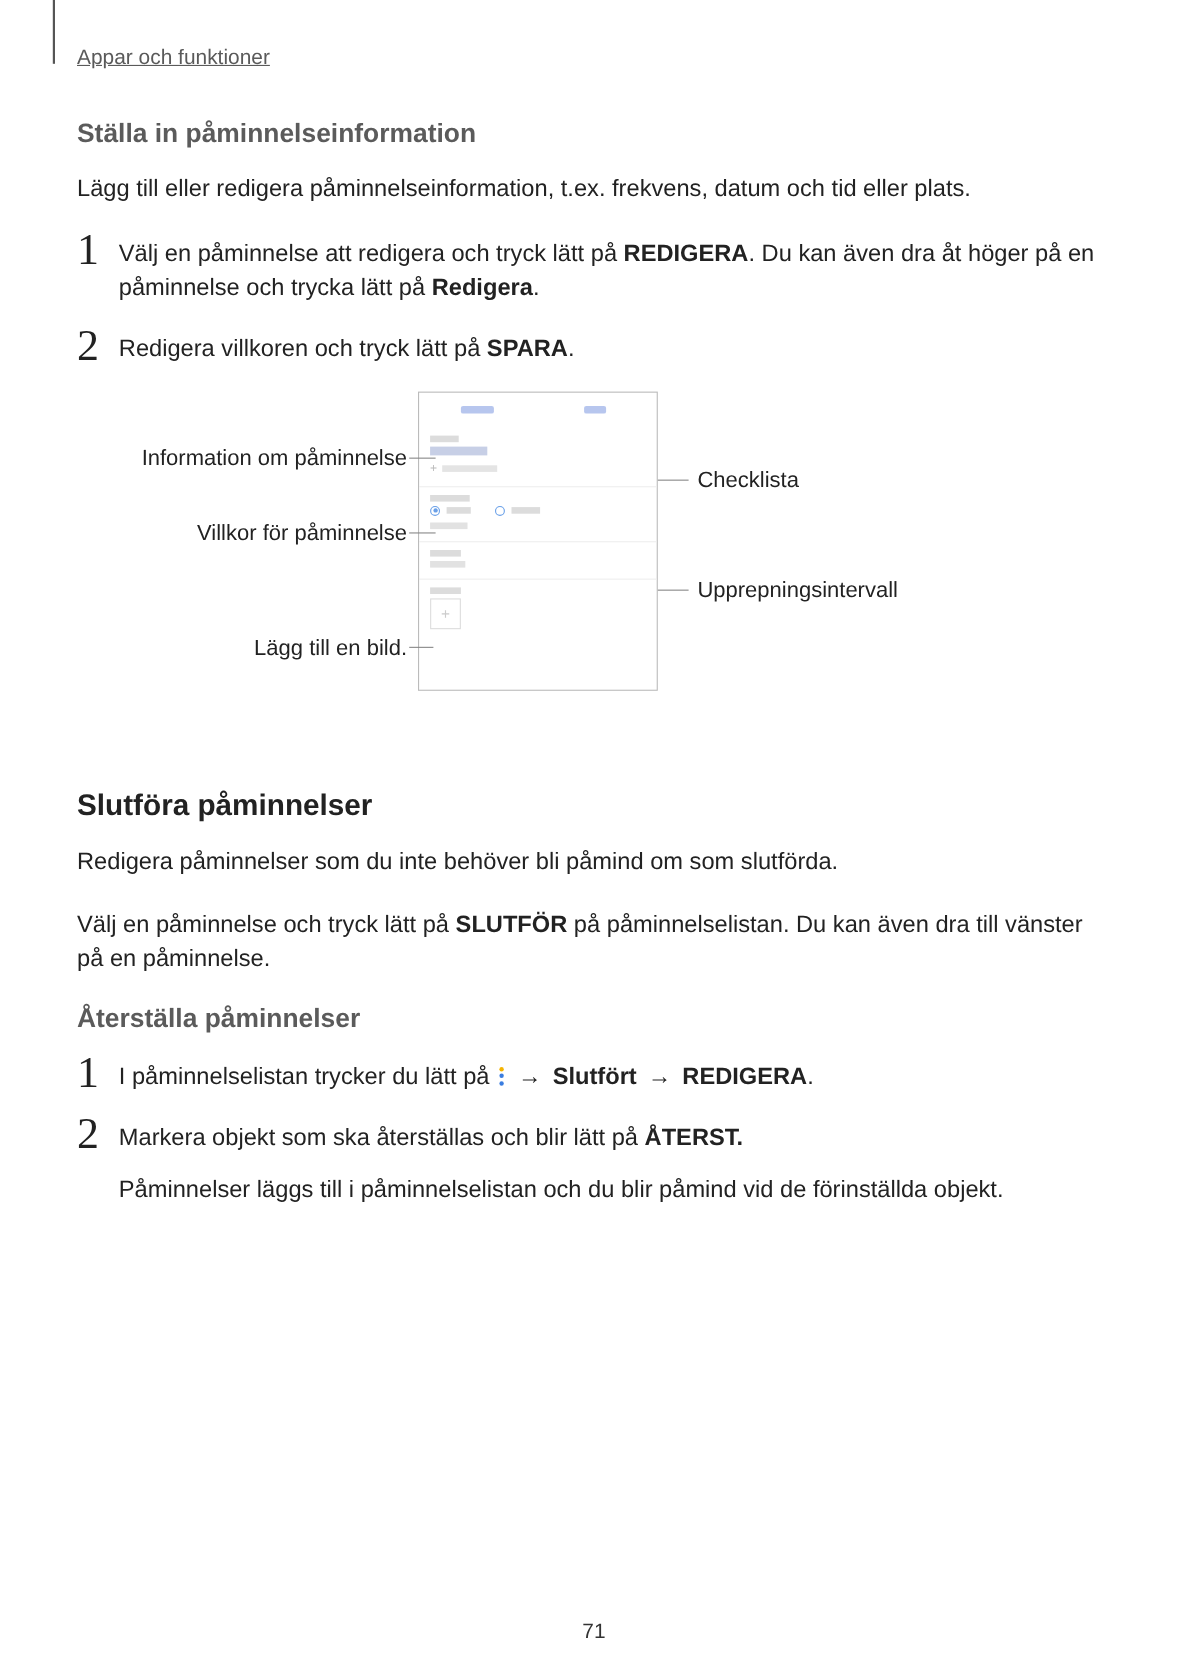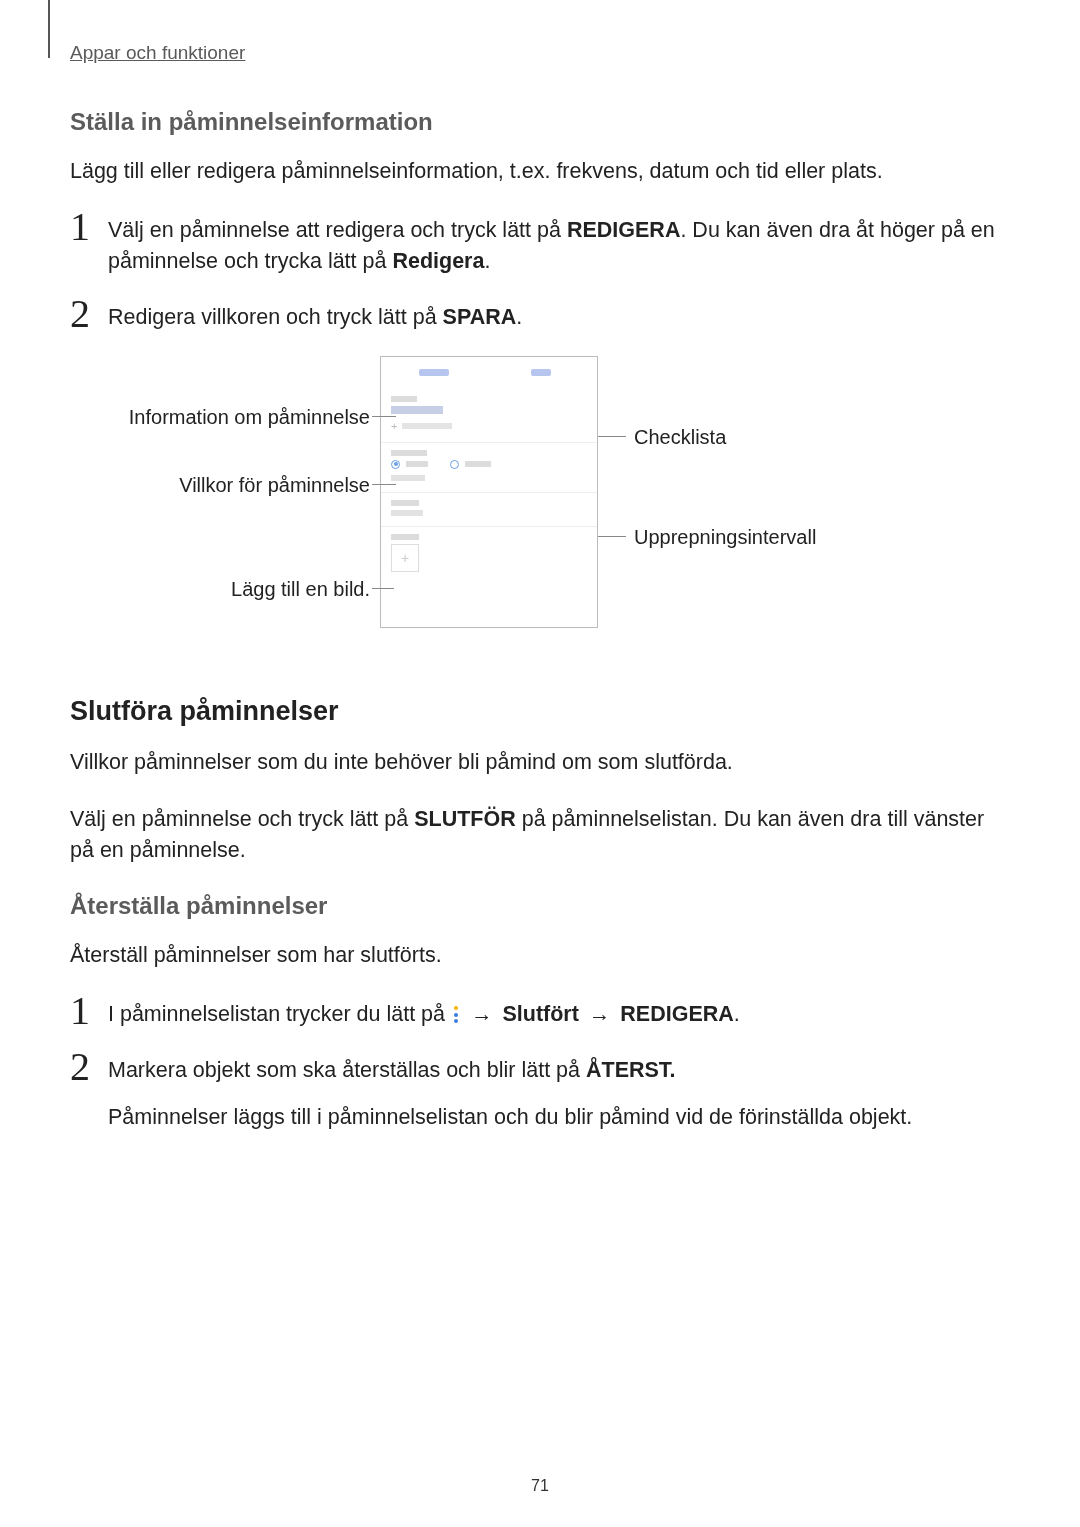--- a/index.html
+++ b/index.html
@@ -63,21 +63,21 @@
     flex: 1;
     padding-top: 2px;
   }
   .step .body .sub {
     margin-top: 16px;
   }
   .bold { font-weight: bold; }
   .heading2 {
     font-size: 27px;
     font-weight: bold;
-    margin-top: 50px;
+    margin-top: 71px;
     margin-bottom: 20px;
   }
 
   
   .diagram-wrap {
     position: relative;
     width: 900px;
     height: 290px;
     margin: 0 auto 8px auto;
   }
@@ -133,21 +133,21 @@
     position: absolute;
     background: #888;
     height: 1px;
   }
 
   .pagenum {
     position: absolute;
     left: 0; right: 0;
     bottom: 32px;
     text-align: center;
-    font-size: 16px;
+    font-size: 19px;
     color: #333;
   }
 
   .dots-icon {
     display: inline-flex;
     flex-direction: column;
     gap: 2.5px;
     vertical-align: middle;
     margin: 0 3px;
     transform: translateY(-1px);
@@ -231,27 +231,26 @@
     <div class="cline" style="left:282px; top:232px; width:22px;"></div>
 
     <div class="cline" style="left:508px; top:80px; width:28px;"></div>
     <div class="callout-right" style="left:544px; top:70px;">Checklista</div>
 
     <div class="cline" style="left:508px; top:180px; width:28px;"></div>
     <div class="callout-right" style="left:544px; top:170px;">Upprepningsintervall</div>
   </div>
 
   <div class="heading2">Slutföra påminnelser</div>
-  <p class="para">Villkor påminnelser som du inte behöver bli påmind om som slutförda.</p>
+  <p class="para">Redigera påminnelser som du inte behöver bli påmind om som slutförda.</p>
   <p class="para">
     <span>Välj en påminnelse och tryck lätt på </span><span class="bold">SLUTFÖR</span><span> på påminnelselistan. Du kan även dra till vänster på en påminnelse.</span>
   </p>
 
   <div class="subhead">Återställa påminnelser</div>
-  <p class="para">Återställ påminnelser som har slutförts.</p>
 
   <div class="steps">
     <div class="step">
       <div class="num">1</div>
       <div class="body">
         <span>I påminnelselistan trycker du lätt på </span><span class="dots-icon">
             <span class="d1"></span>
             <span class="d2"></span>
             <span class="d3"></span>
           </span><span class="arrow"> → </span><span class="bold">Slutfört</span><span class="arrow"> → </span><span class="bold">REDIGERA</span><span>.</span>

